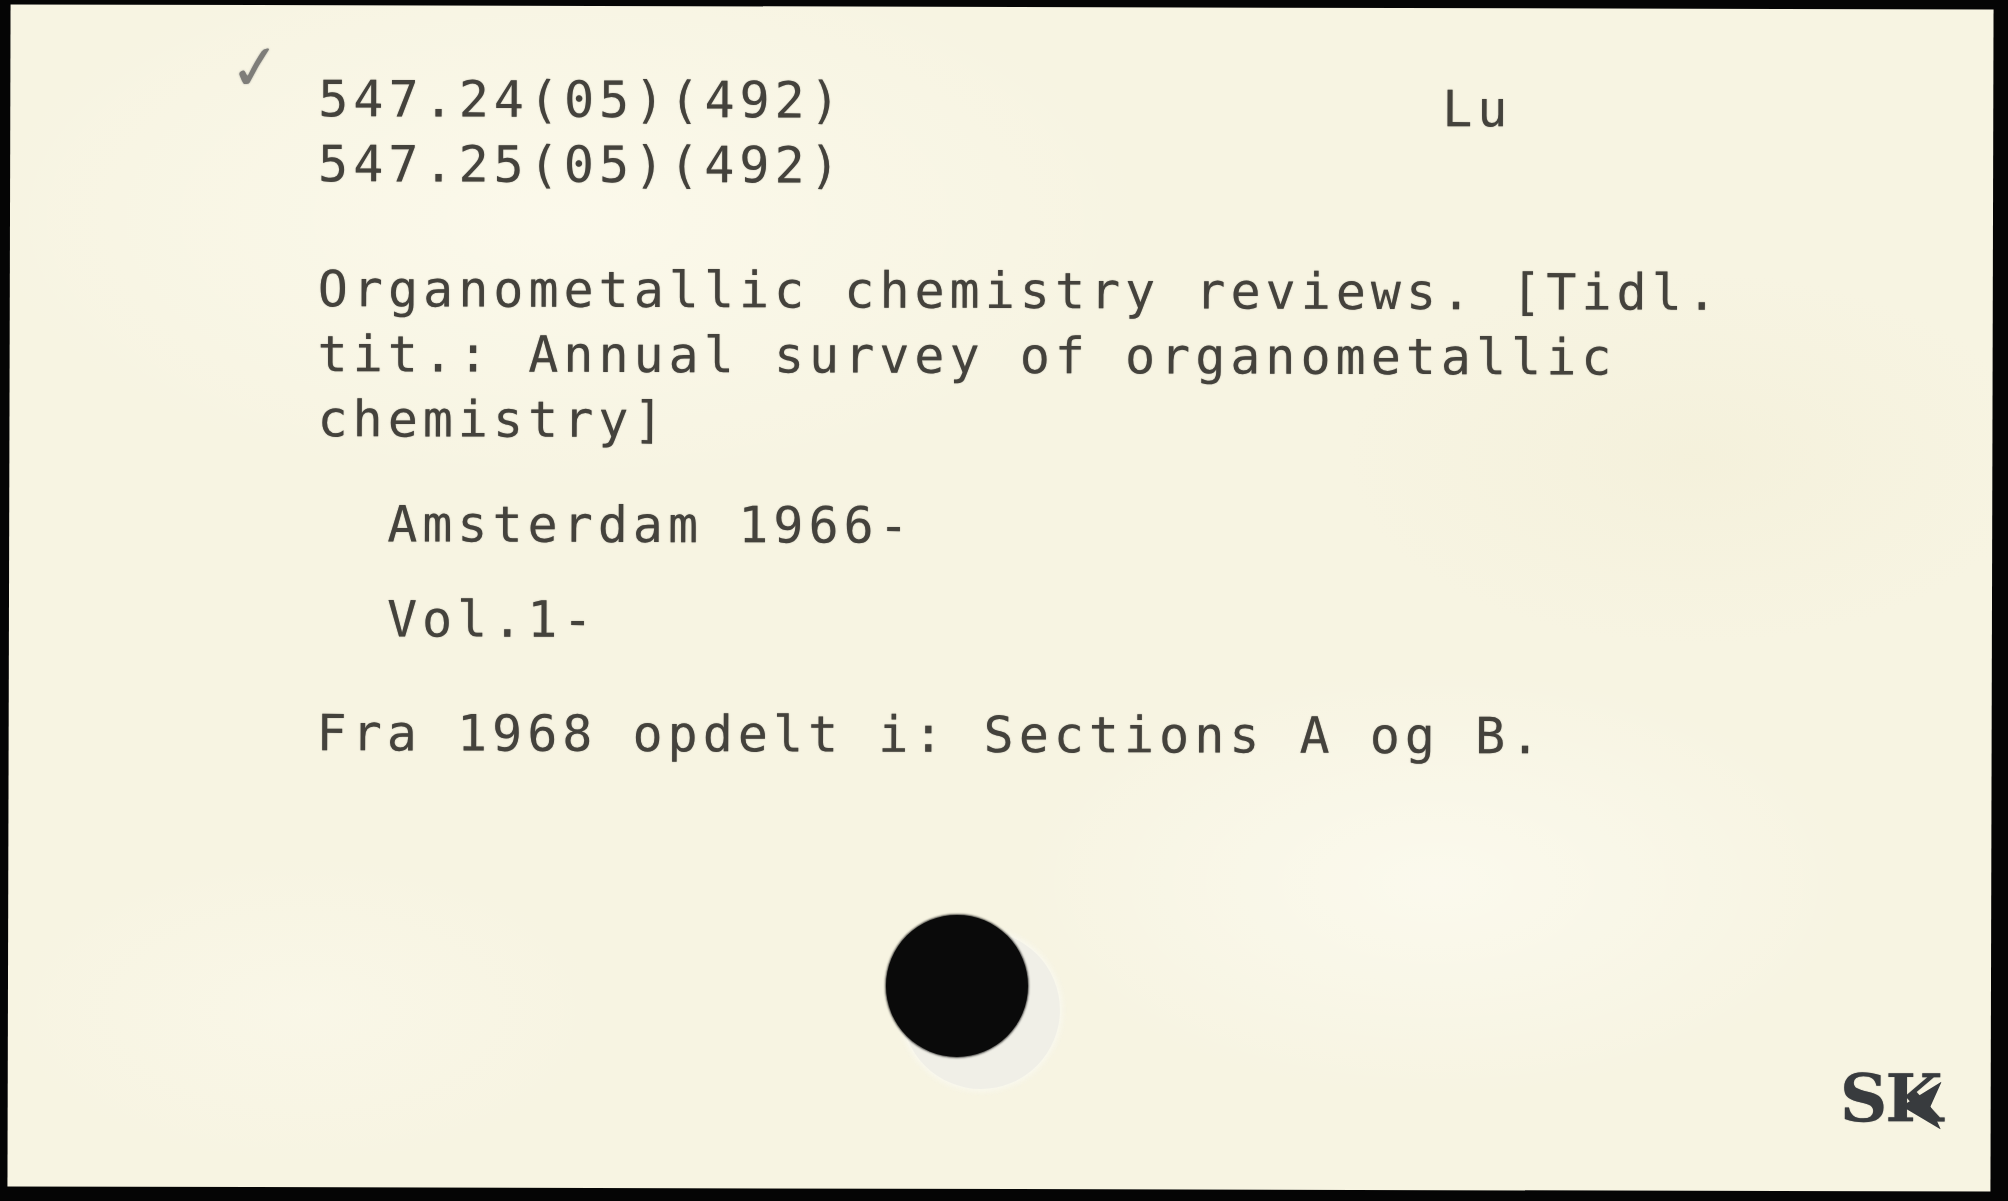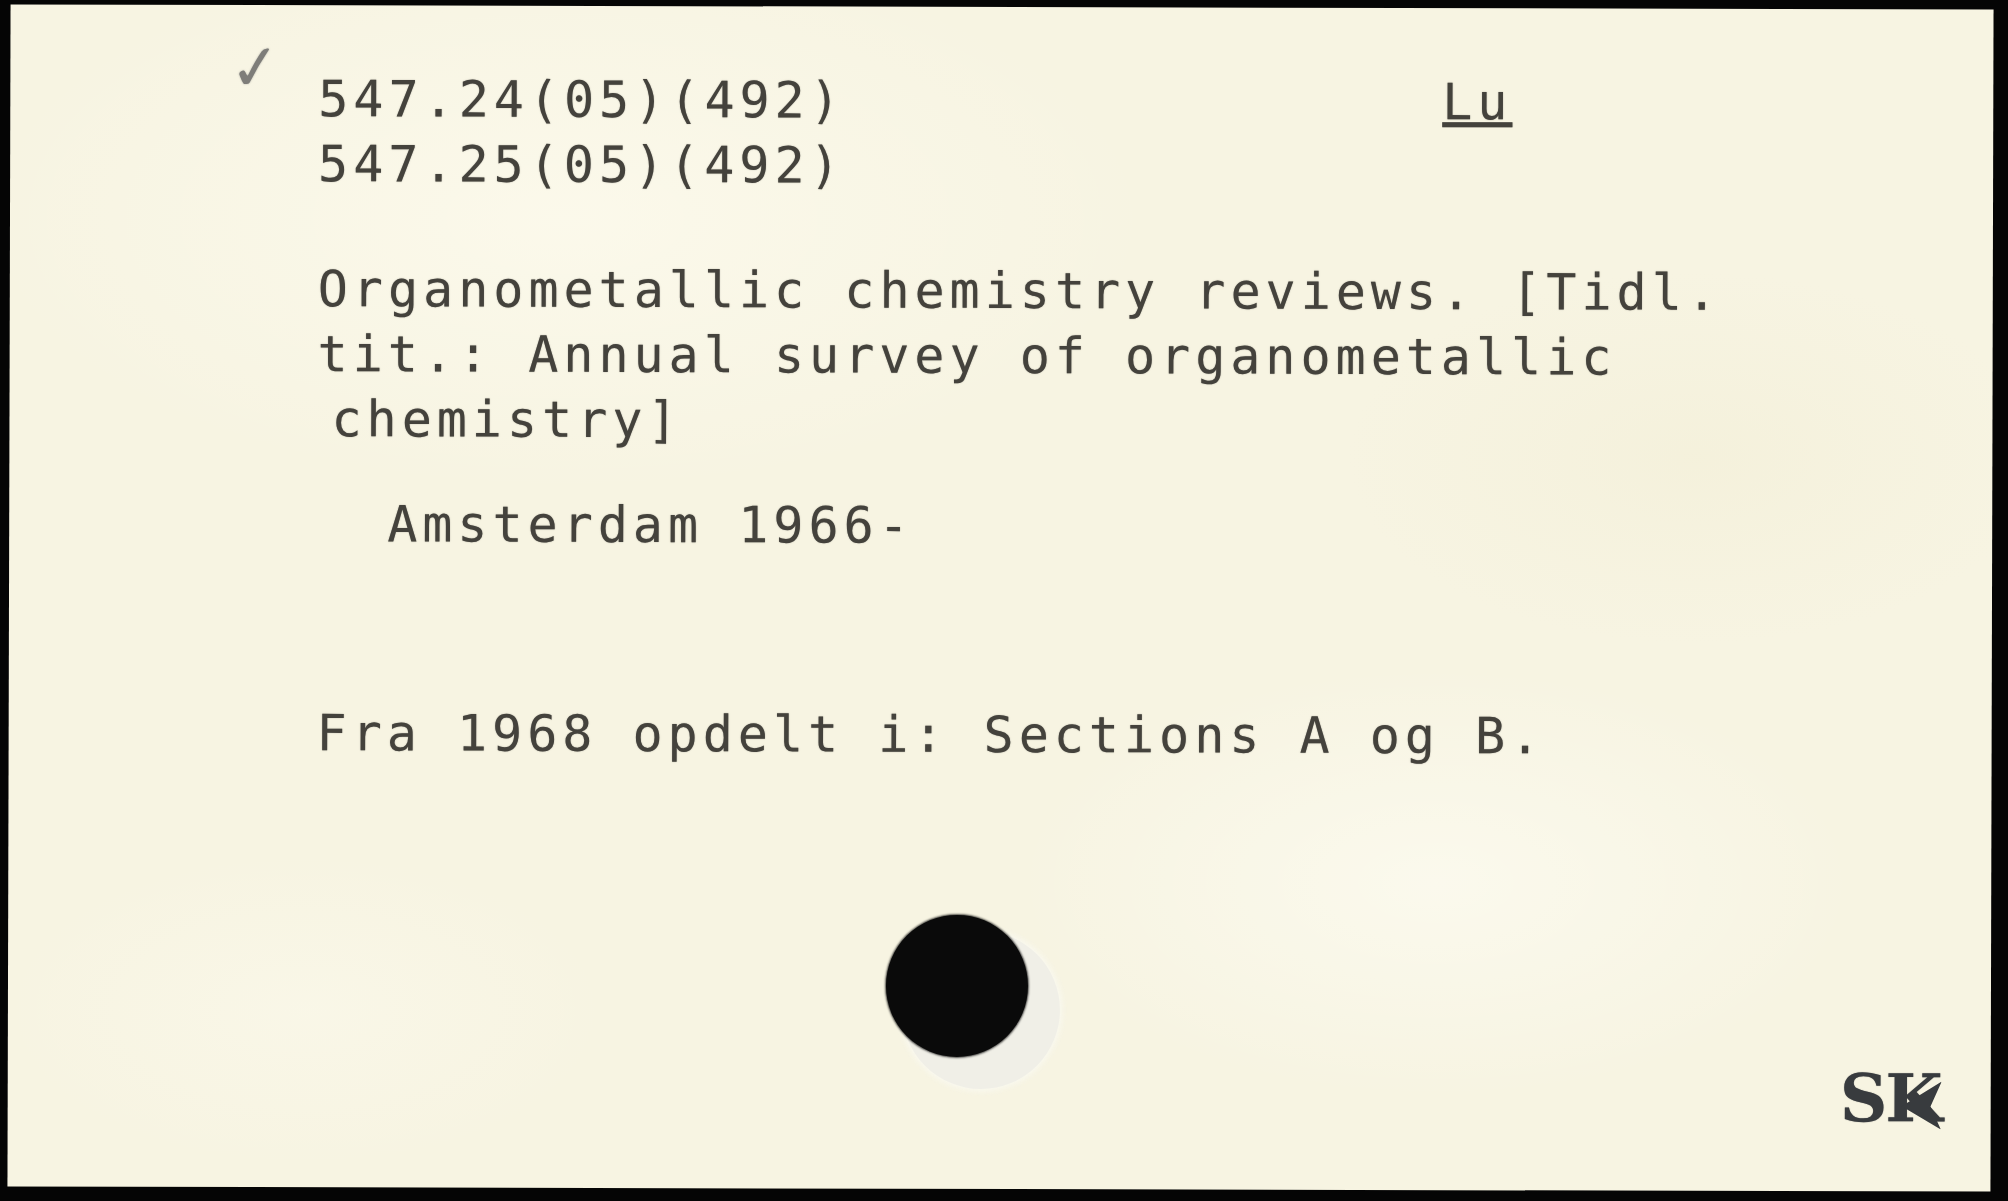--- a/index.html
+++ b/index.html
@@ -91,30 +91,31 @@
 
 <div id="scan">
   <div id="card">
 
     <span class="check">✓</span>
 
     <div class="tw" style="left:308px; top:62px;">547.24(05)(492)</div>
 
     <div class="tw" style="left:308px; top:127px;">547.25(05)(492)</div>
 
-    <div class="tw" style="left:1432px; top:62px;text-decoration:underline;">Lu</div>
+    <div class="tw" style="left:1432px; top:69px;">Lu</div>
 
     <div class="tw" style="left:308px; top:252px;">Organometallic chemistry reviews. [Tidl.</div>
 
     <div class="tw" style="left:308px; top:317px;">tit.: Annual survey of organometallic</div>
 
-    <div class="tw" style="left:308px; top:382px;margin-left:14px;">chemistry]</div>
+    <div class="tw" style="left:308px; top:382px;">chemistry]</div>
 
     <div class="tw" style="left:378px; top:487px;">Amsterdam 1966-</div>
 
+    <div class="tw" style="left:378px; top:582px;">Vol.1-</div>
 
     <div class="tw" style="left:308px; top:696px;">Fra 1968 opdelt i: Sections A og B.</div>
 
 
     <div class="hole-halo"></div>
     <div class="hole"></div>
 
     <div class="stamp">
       <span class="stamp-text">SK</span>
       <span class="stamp-k-overlay"></span>

